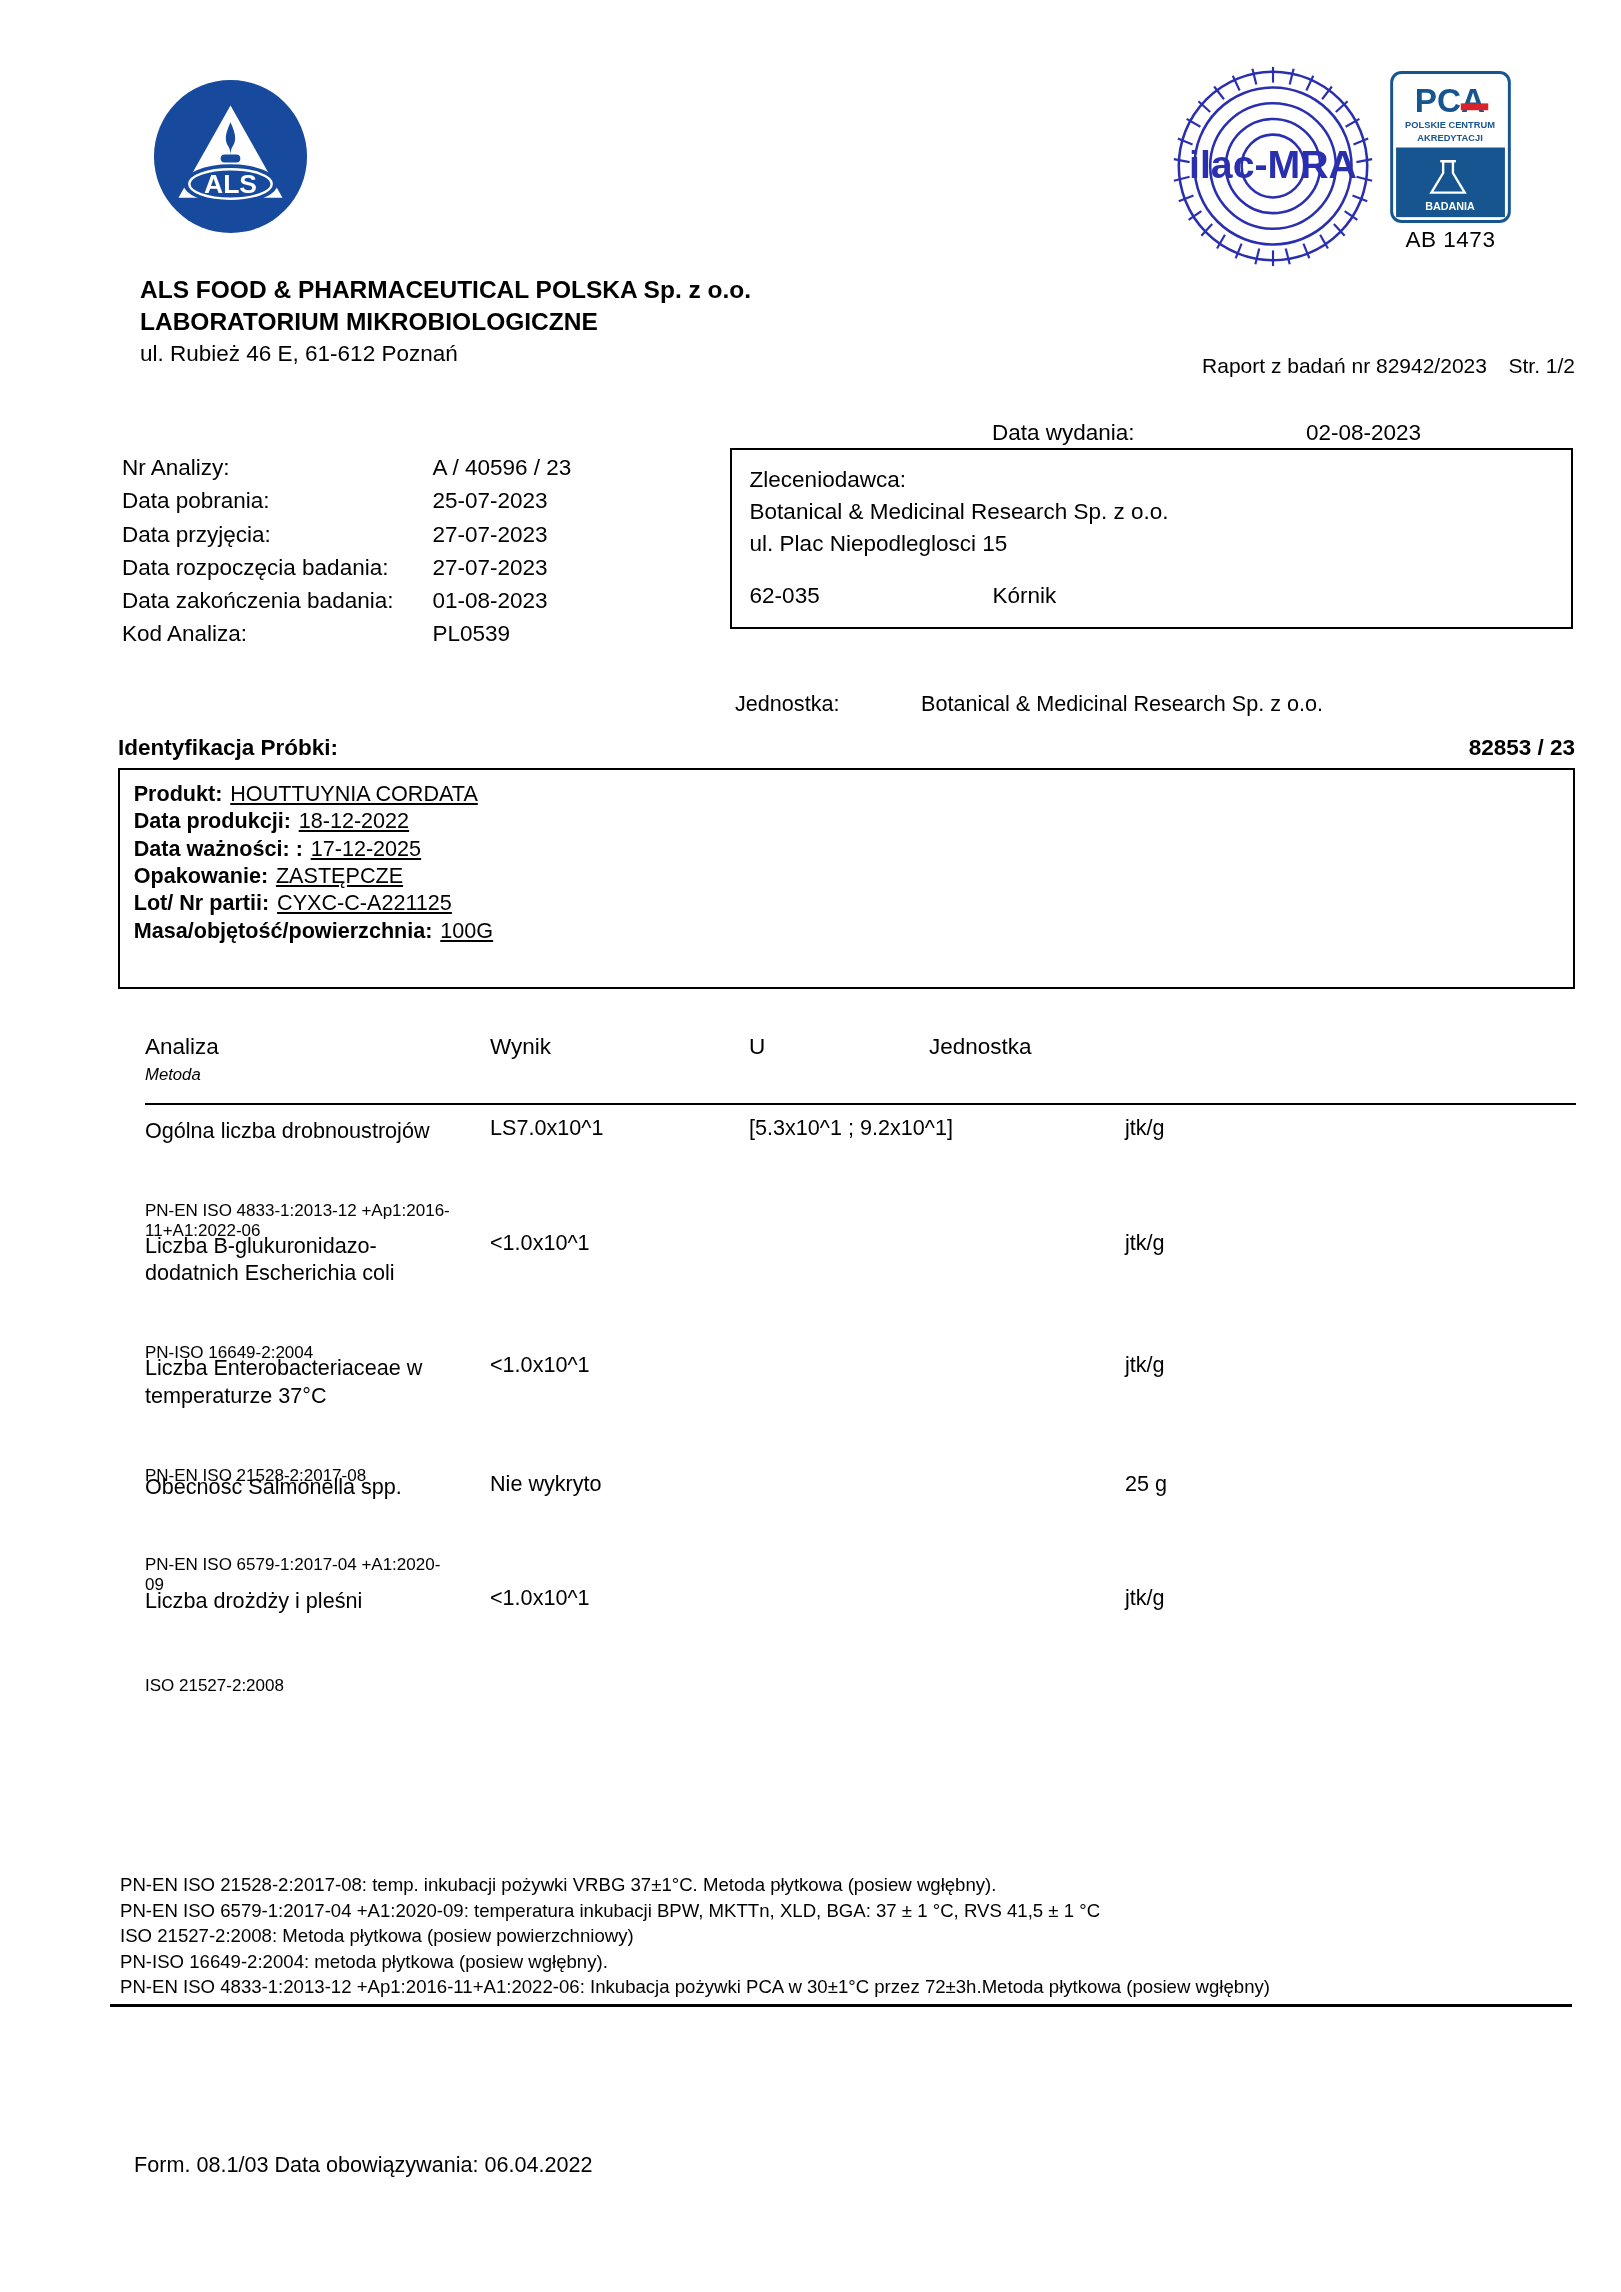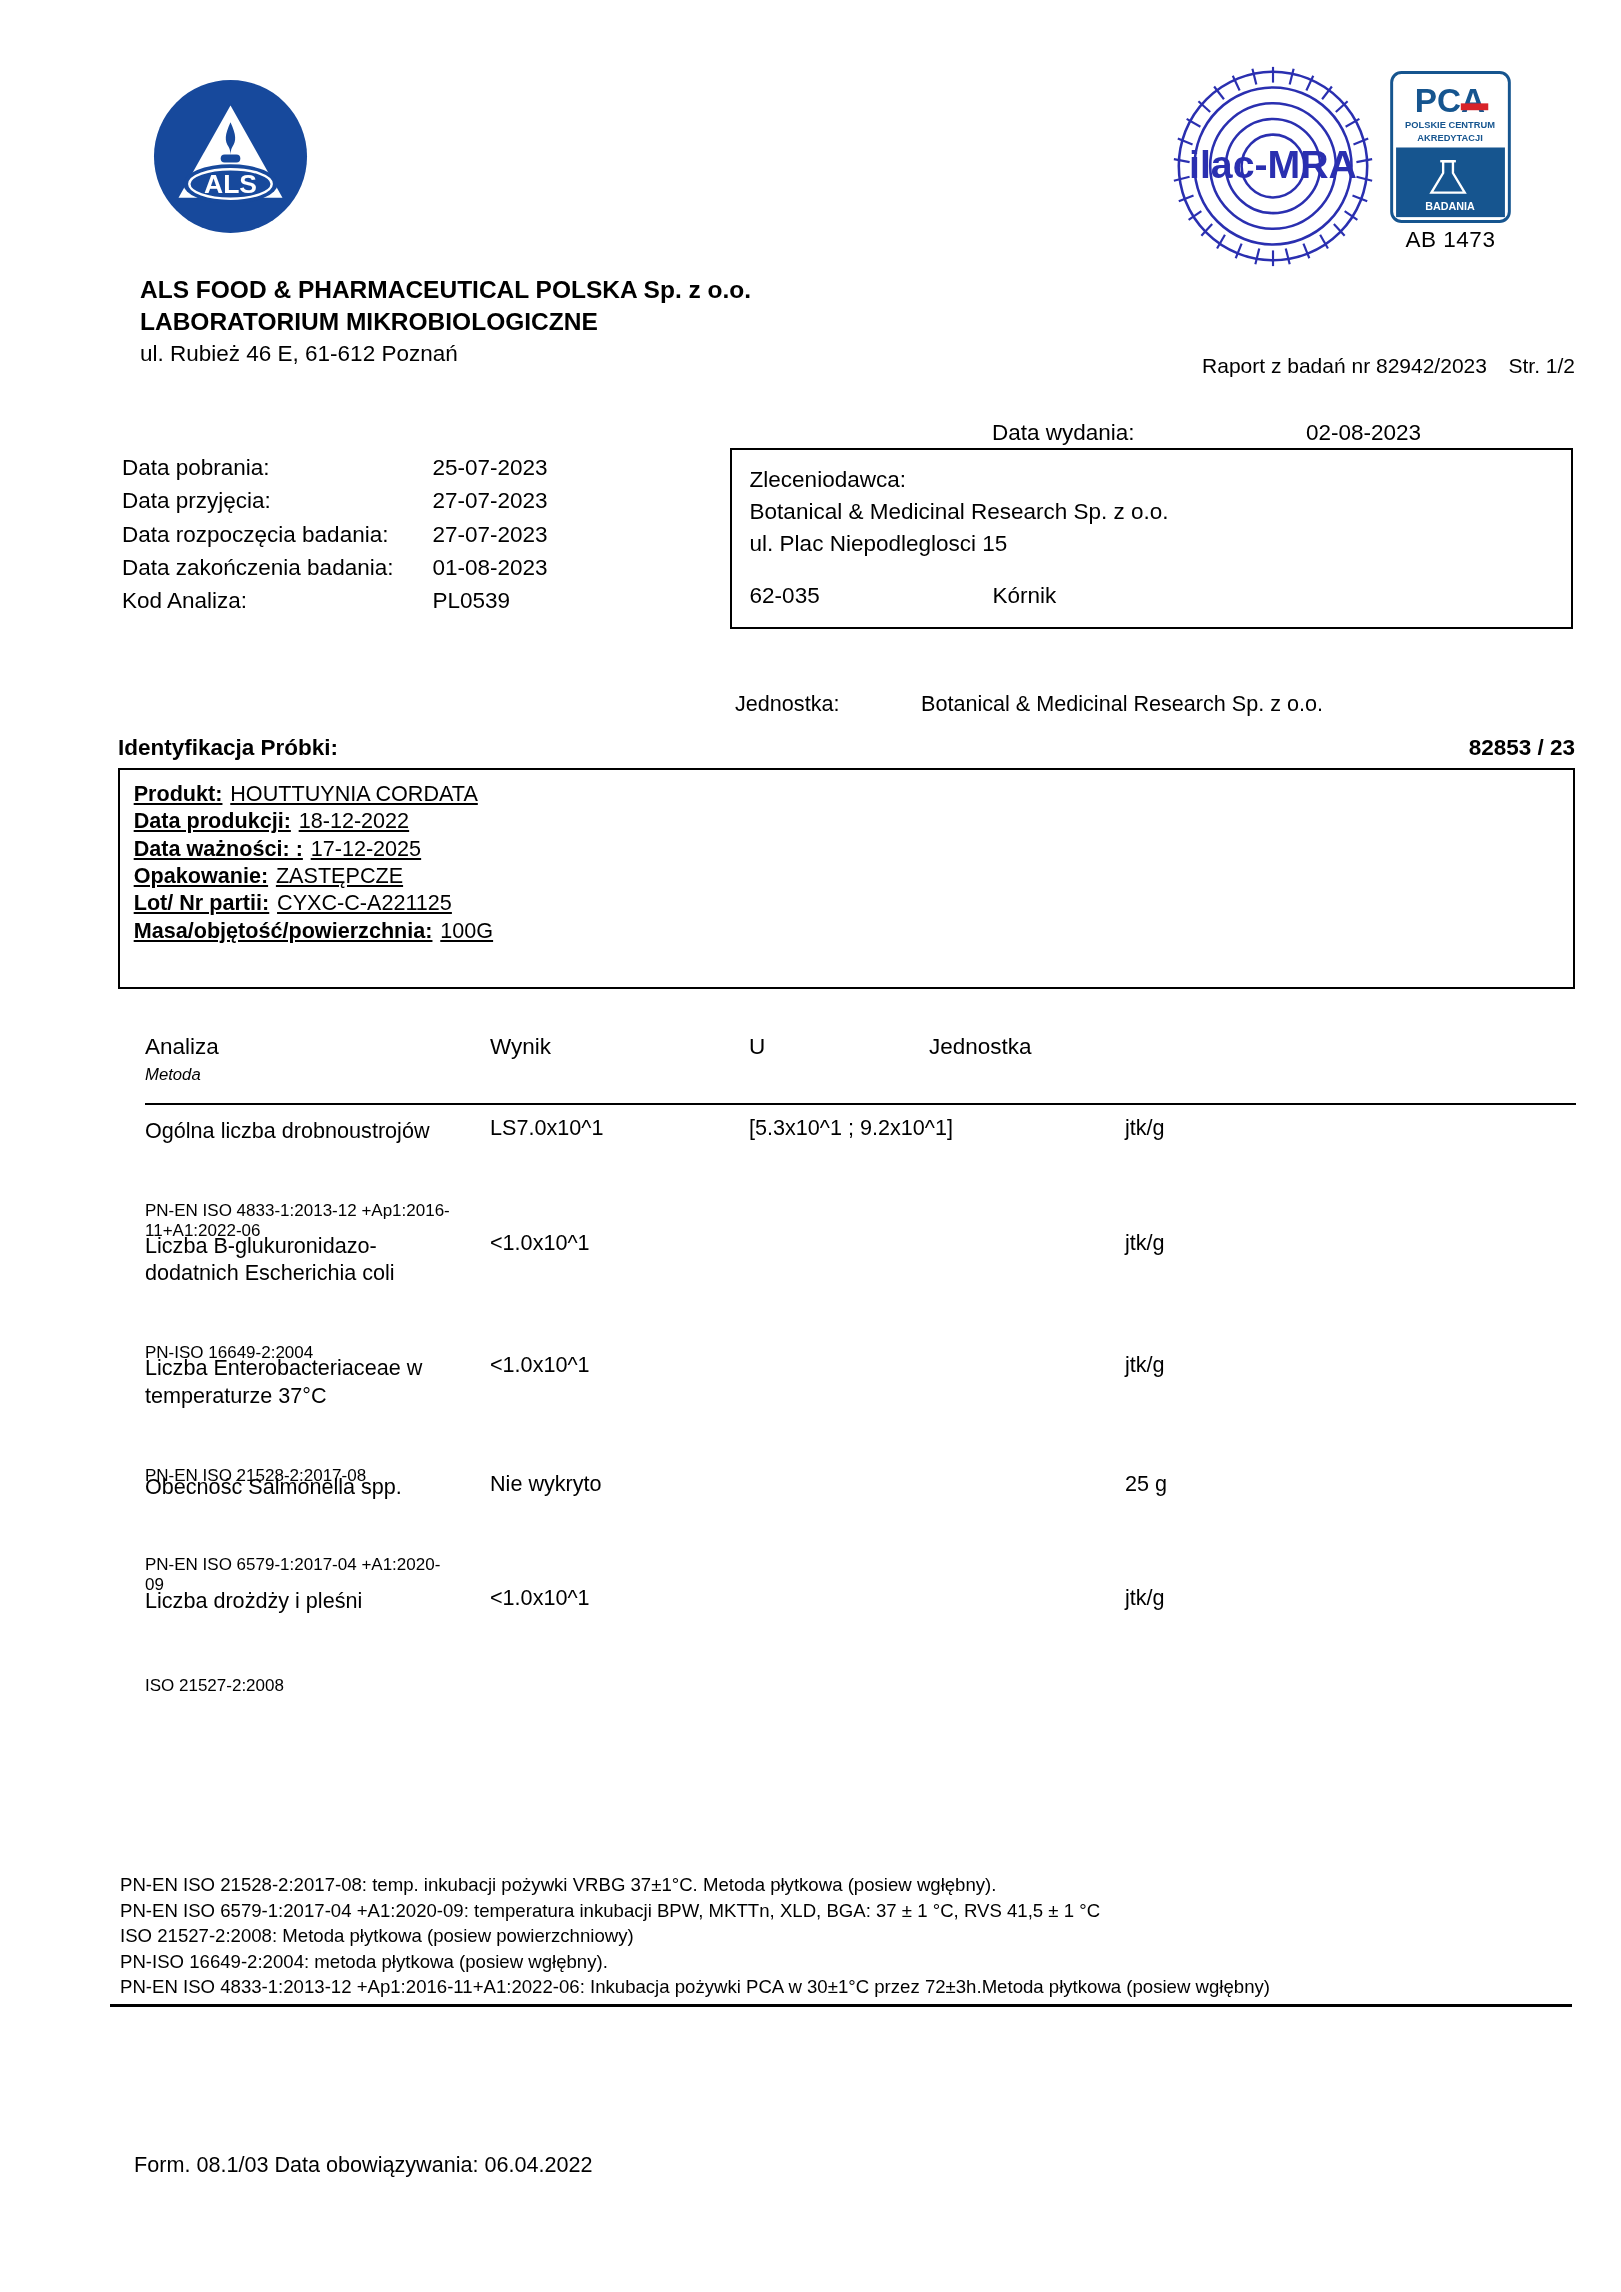--- a/index.html
+++ b/index.html
@@ -192,21 +192,21 @@
     height: 221px;
     border: 2px solid #000;
     box-sizing: border-box;
     padding: 9.8px 0 0 13.7px;
   }
   .sample-box .srow {
     font-size: 21.6px;
     line-height: 27.4px;
     white-space: nowrap;
   }
-  .sample-box .srow b { font-weight: bold; text-decoration: underline; }
+  .sample-box .srow b { font-weight: bold; }
   .sample-box .srow .val {
     text-decoration: underline;
     margin-left: 7.8px;
   }
   .sample-box .plain {
     font-size: 21.6px;
     line-height: 28px;
   }
 
   
@@ -407,20 +407,24 @@
   </div>
 
   <div class="issue-date">
     <span class="lbl">Data wydania:</span>
     <span class="val">02-08-2023</span>
   </div>
 
   <table class="meta-table">
     <tbody>
       <tr>
+        <td class="k">Nr Analizy:</td>
+        <td class="v">A / 40596 / 23</td>
+      </tr>
+      <tr>
         <td class="k">Data pobrania:</td>
         <td class="v u-line">25-07-2023</td>
       </tr>
       <tr>
         <td class="k">Data przyjęcia:</td>
         <td class="v">27-07-2023</td>
       </tr>
       <tr>
         <td class="k">Data rozpoczęcia badania:</td>
         <td class="v">27-07-2023</td>

